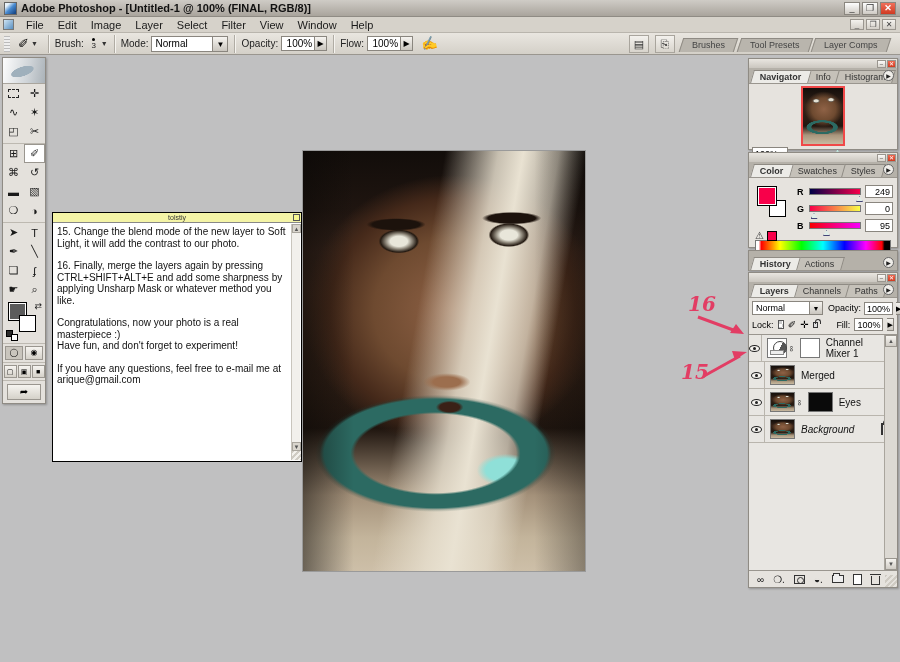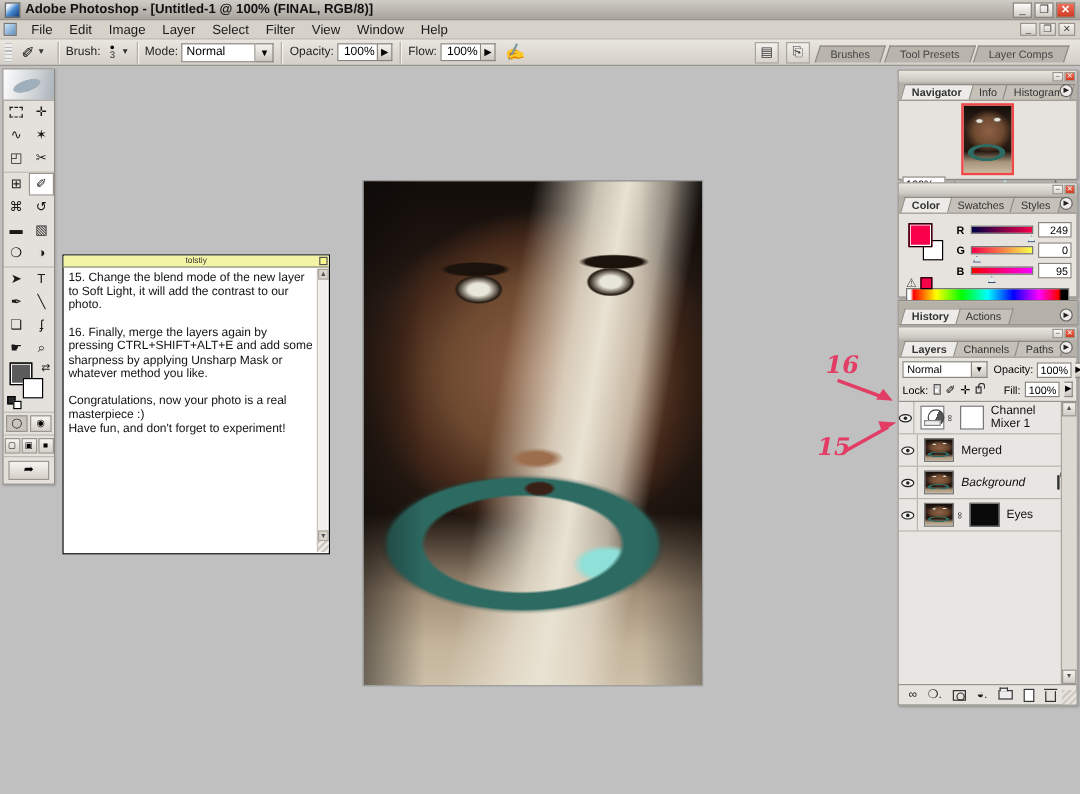--- a/index.html
+++ b/index.html
@@ -79,21 +79,21 @@
       radial-gradient(ellipse 12% 3% at 51% 55%, #9c6e4e 0 40%, transparent 70%),
       radial-gradient(ellipse 52% 17% at 47% 72%, transparent 55%, #2c6a62 58% 76%, rgba(30,70,64,.25) 79%, transparent 82%),
       radial-gradient(ellipse 16% 6% at 72% 76%, #8fe0d8 0 45%, transparent 65%),
       linear-gradient(100deg, transparent 40%, rgba(230,222,205,.85) 55%, #e9e2d2 62%, rgba(230,222,205,.7) 72%, transparent 80%) ,
       radial-gradient(ellipse 62% 38% at 53% 38%, #8f6246 0%, #6e4a30 45%, #45291a 70%, transparent 85%),
       linear-gradient(#120d0a 0%, #1f1510 14%, #33221a 24%, #3a261b 34%, #2c1d14 55%, #1f150f 66%, #a4917a 82%, #c3b49b 92%, #cdbfa8 100%);
   }
   .photo .shade { position:absolute; inset:0; background:linear-gradient(90deg, rgba(10,8,6,.5), transparent 18%, transparent 82%, rgba(10,8,6,.35)); }
 
   
-  .note { position:absolute; left:52px; top:212px; width:223px; height:250px; border:1px solid #000; background:#fff; }
+  .note { position:absolute; left:52px; top:212px; width:250px; height:250px; border:1px solid #000; background:#fff; }
   .note-title { height:10px; background:#f4f4a6; border-bottom:1px solid #888; text-align:center; font-size:7px; line-height:9px; color:#333; position:relative; }
   .note-close { position:absolute; right:1px; top:1px; width:7px; height:7px; border:1px solid #555; background:#f8f890; }
   .note-body { position:absolute; top:11px; left:2px; right:11px; bottom:2px; font-size:10px; line-height:11.5px; color:#111; padding:2px 2px; overflow:hidden; }
   .note-body p { margin-bottom:11px; white-space:pre-line; }
   .note-scroll { position:absolute; top:11px; right:1px; width:9px; bottom:1px; background:#f2f0ec; border-left:1px solid #c9c5bd; }
   .ns-btn { width:9px; height:9px; background:#d9d5cd; border:1px solid #a9a59d; font-size:6px; text-align:center; line-height:8px; color:#555; }
   .ns-btn.bottom { position:absolute; bottom:9px; }
   .ns-grip { position:absolute; bottom:0; width:9px; height:9px; background:repeating-linear-gradient(135deg,#cfcbc3 0 2px,#f2f0ec 2px 4px); }
 
   
@@ -368,20 +368,21 @@
 <div class="note">
   <div class="note-title">
     <span>tolstiy</span>
     <div class="note-close"></div>
   </div>
   <div class="note-body">
     <p>15. Change the blend mode of the new layer to Soft Light, it will add the contrast to our photo.</p>
     <p>16. Finally, merge the layers again by pressing CTRL+SHIFT+ALT+E and add some sharpness by applying Unsharp Mask or whatever method you like.</p>
     <p style="margin-top:11px;">Congratulations, now your photo is a real masterpiece :)
 Have fun, and don't forget to experiment!</p>
+    <p>If you have any questions, feel free to e-mail me at arique@gmail.com</p>
 
   </div>
   <div class="note-scroll">
     <div class="ns-btn">▲</div>
     <div class="ns-btn bottom">▼</div>
     <div class="ns-grip"></div>
   </div>
 </div>
 
 <div class="annotation" style="left:688px; top:292px;">16</div>
@@ -528,31 +529,31 @@
           <span class="eye"></span>
         </div>
       <div class="thumb portrait"></div>
       <span class="layer-name">Merged</span>
     </div>
     <div class="layer-row">
       <div class="eye-cell">
           <span class="eye"></span>
         </div>
       <div class="thumb portrait"></div>
-      <span class="layer-name italic">Background</span>
-      <span class="row-lock"><span class="lock-shape"></span></span>
+      <span class="chain">∞</span>
+      <div class="thumb mask-b"></div>
+      <span class="layer-name">Eyes</span>
     </div>
     <div class="layer-row">
       <div class="eye-cell">
           <span class="eye"></span>
         </div>
       <div class="thumb portrait"></div>
-      <span class="chain">∞</span>
-      <div class="thumb mask-b"></div>
-      <span class="layer-name">Eyes</span>
+      <span class="layer-name italic">Background</span>
+      <span class="row-lock"><span class="lock-shape"></span></span>
     </div>
     <div class="list-scroll">
       <div class="ls-btn">▲</div>
       <div class="ls-btn bottom">▼</div>
     </div>
   </div>
   <div class="lay-iconbar">
     <span class="lib" style="transform:rotate(0deg);">∞</span>
     <span class="lib">❍.</span>
     <span class="lib-mask"></span>

